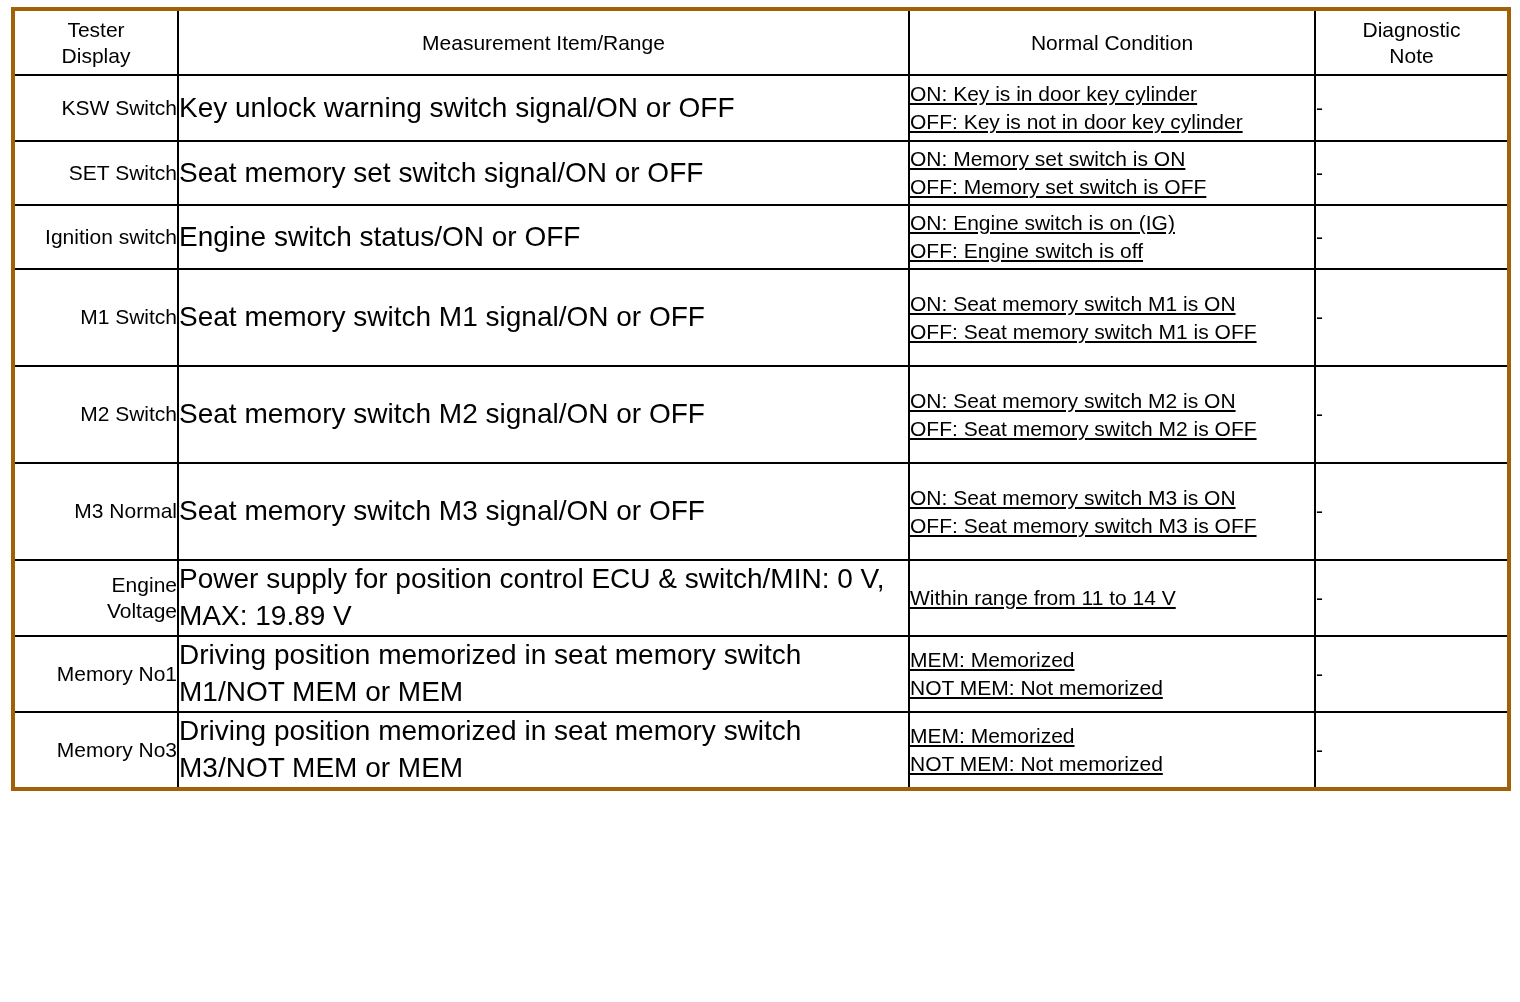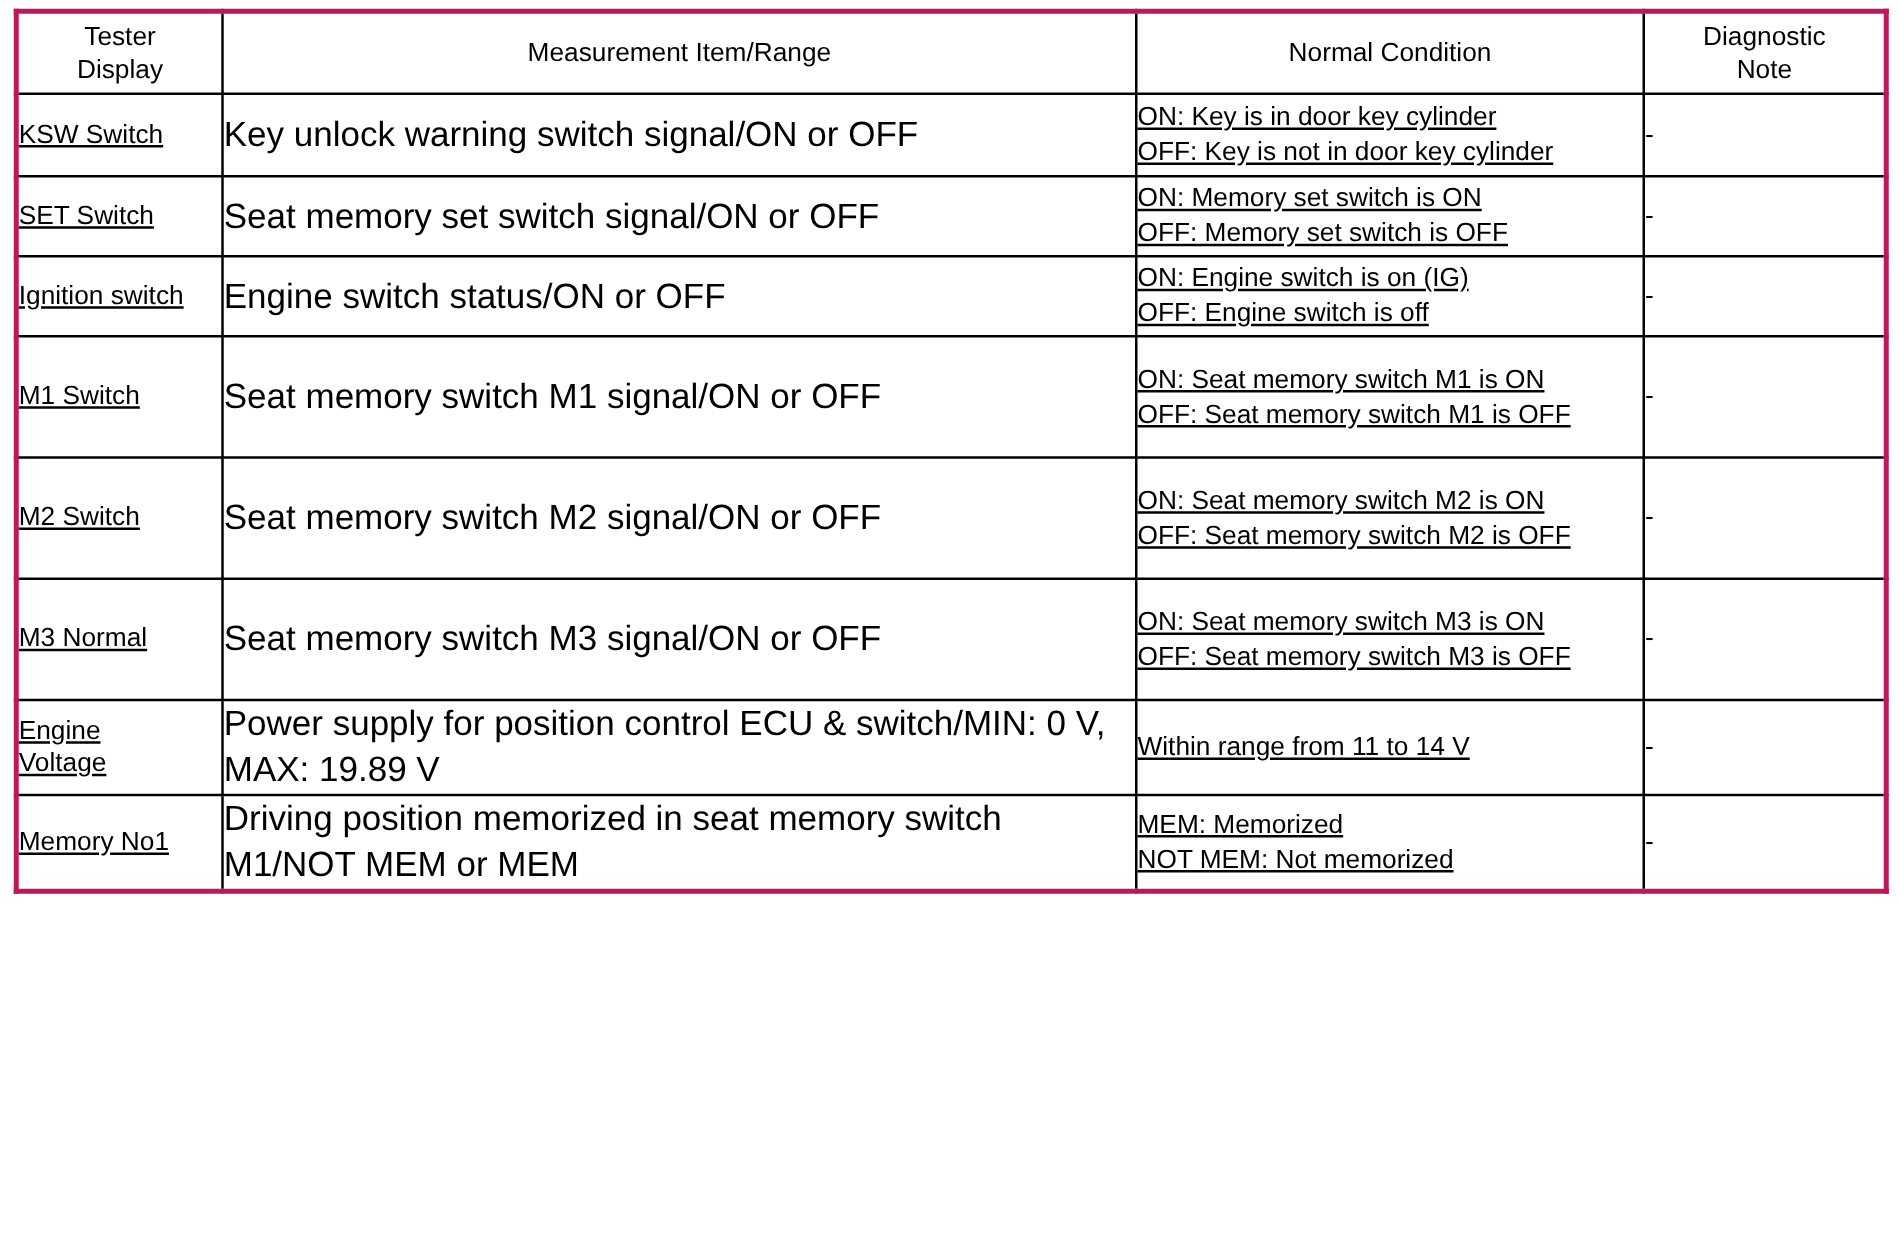--- a/index.html
+++ b/index.html
@@ -24,21 +24,21 @@
   }
 
   .spec-table {
     position: absolute;
     left: 11px;
     top: 7px;
     width: 1496px;
     border-collapse: collapse;
     table-layout: fixed;
     background: #ffffff;
-    border: 4px solid #be185d;
+    border: 4px solid #a16207;
   }
 
   .spec-table col.c-display  { width: 165px; }
   .spec-table col.c-item     { width: 731px; }
   .spec-table col.c-normal   { width: 406px; }
   .spec-table col.c-note     { width: 194px; }
 
   .spec-table td,
   .spec-table th {
     border: 2px solid #000000;
@@ -49,25 +49,24 @@
 
   thead th {
     text-align: center;
     font-size: 21px;
     font-weight: bold;
     line-height: 1.22;
     padding: 9px 6px 10px 6px;
   }
 
   .cell-display {
-    text-align: left;
+    text-align: right;
     font-size: 21px;
     line-height: 1.25;
     padding: 6px 4px;
-    text-decoration: underline;
   }
 
   .cell-item {
     text-align: left;
     font-size: 28px;
     line-height: 1.32;
     padding: 8px 8px 8px 9px;
   }
 
   .cell-normal {
@@ -178,17 +177,24 @@
 
       <tr class="r-h72">
         <td class="cell-display nowrap-line">Memory No1</td>
         <td class="cell-item nowrap-line">Driving position memorized in seat memory switch M1/NOT MEM or MEM</td>
         <td class="cell-normal nowrap-line">MEM: Memorized
 NOT MEM: Not memorized</td>
         <td class="cell-note nowrap-line">-</td>
       </tr>
 
 
+      <tr class="r-h72">
+        <td class="cell-display nowrap-line">Memory No3</td>
+        <td class="cell-item nowrap-line">Driving position memorized in seat memory switch M3/NOT MEM or MEM</td>
+        <td class="cell-normal nowrap-line">MEM: Memorized
+NOT MEM: Not memorized</td>
+        <td class="cell-note nowrap-line">-</td>
+      </tr>
 
     </tbody>
   </table>
 
 </div>
 
 </body></html>

